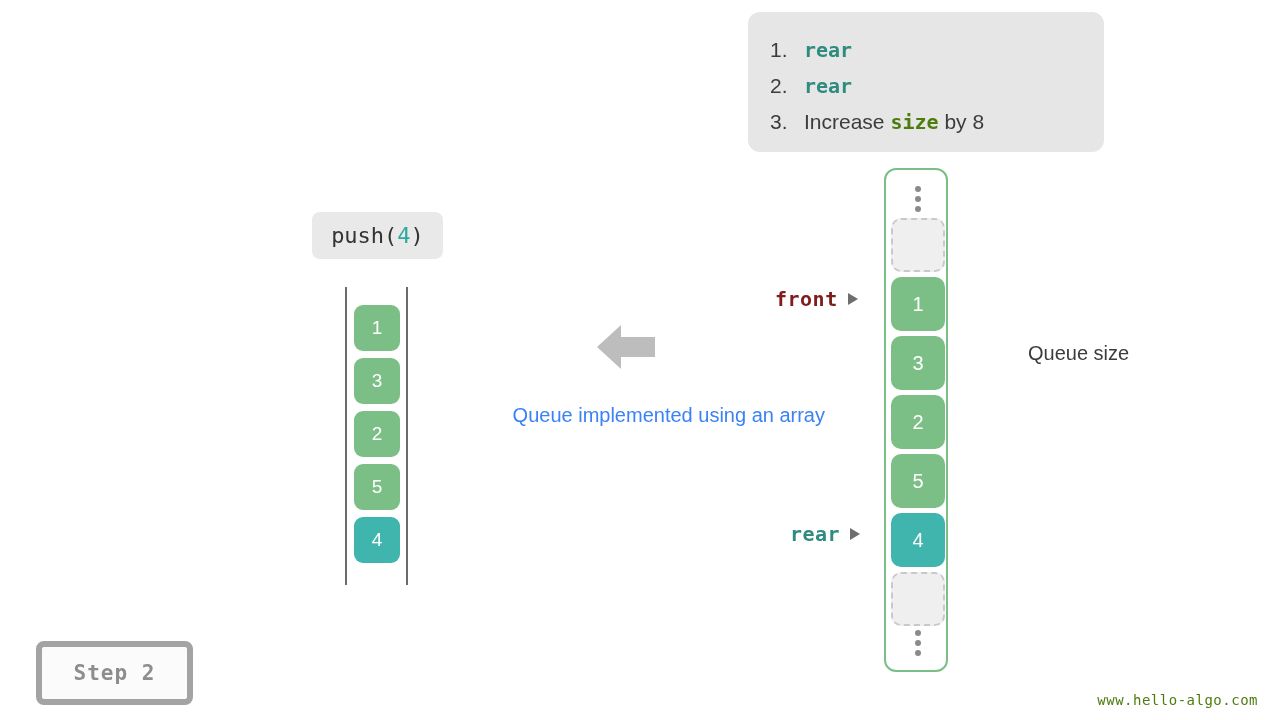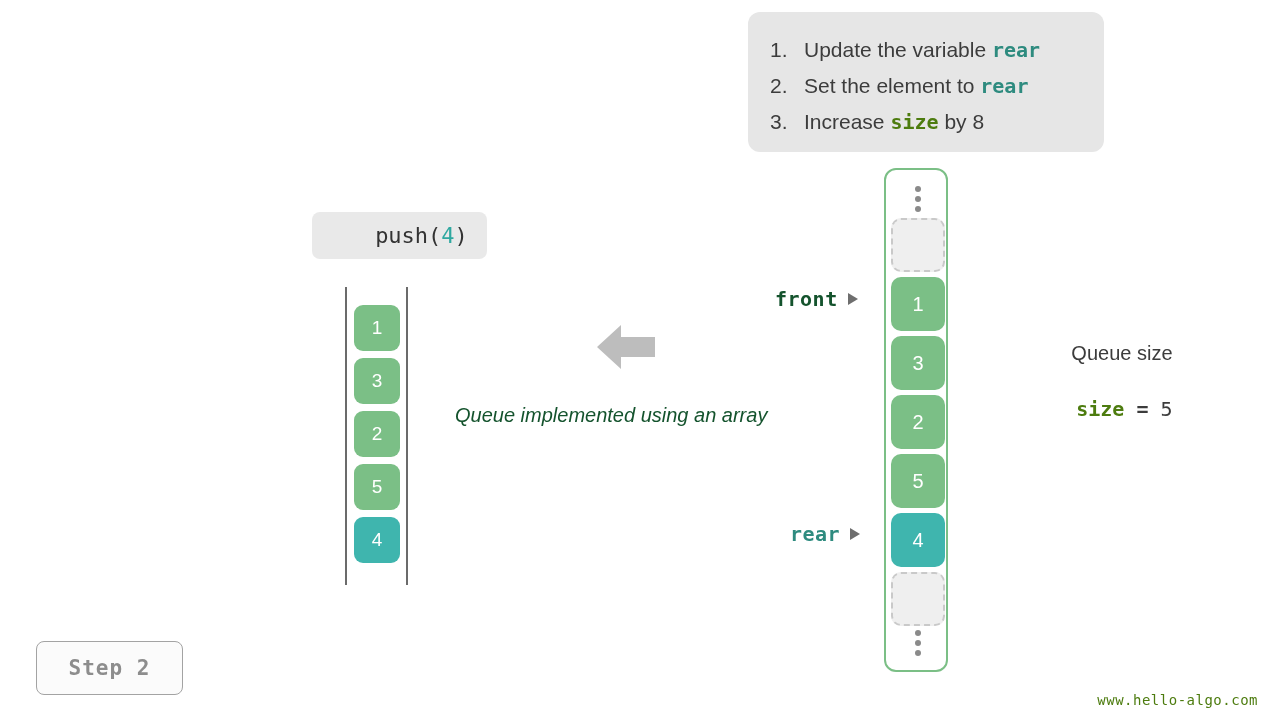--- a/index.html
+++ b/index.html
@@ -61,21 +61,20 @@
     height: 47px;
     background: #e9e9e9;
     border-radius: 8px;
     display: flex;
     align-items: center;
     justify-content: center;
     font-family: "DejaVu Sans Mono", "Liberation Mono", monospace;
     font-size: 22px;
     color: #333333;
     letter-spacing: 0px;
-    padding-left: 44px;
   }
 
   
   .left-queue {
     position: absolute;
     left: 345px;
     top: 287px;
     width: 63px;
     height: 298px;
   }
@@ -115,45 +114,44 @@
     left: 597px;
     top: 323px;
     width: 58px;
     height: 48px;
   }
   .caption {
     position: absolute;
     left: 455px;
     top: 404px;
     width: 370px;
-    text-align: left;
-    font-size: 20px;
-    color: #14532d;
-    font-style: italic;
+    text-align: right;
+    font-size: 20px;
+    color: #3b82f6;
   }
 
   
   .ptr {
     position: absolute;
     display: flex;
     align-items: center;
     font-family: "DejaVu Sans Mono", "Liberation Mono", monospace;
     font-weight: bold;
     font-size: 20px;
   }
   .ptr .ptr-label { letter-spacing: 0.5px; }
   .ptr .ptr-mark {
     margin-left: 10px;
     width: 0;
     height: 0;
     border-top: 6px solid transparent;
     border-bottom: 6px solid transparent;
     border-left: 10px solid #6e6e6e;
   }
-  .ptr-front { left: 775px; top: 287px; color: #14532d; justify-content: center; }
+  .ptr-front { left: 775px; top: 287px; color: #7f1d1d; justify-content: center; }
   .ptr-rear  { left: 790px; top: 522px; color: #2e8b7f; }
 
   
   .arr-container {
     position: absolute;
     left: 884px;
     top: 168px;
     width: 64px;
     height: 504px;
     border: 2px solid #7bbf86;
@@ -205,39 +203,38 @@
   .size-block {
     position: absolute;
     left: 1028px;
     top: 342px;
     color: #3c3c3c;
   }
   .size-title {
     font-size: 20px;
     color: #3c3c3c;
     margin-bottom: 8px;
-    text-align: right;
   }
   .size-value {
     font-family: "DejaVu Sans Mono", "Liberation Mono", monospace;
     font-size: 20px;
     font-weight: bold;
     color: #3c3c3c;
     white-space: pre;
   }
   .size-value .num { font-weight: normal; }
 
   
   .step-badge {
     position: absolute;
     left: 36px;
     top: 641px;
     width: 145px;
     height: 52px;
-    border: 1px solid #a3a3a3;
+    border: 6px solid #a3a3a3;
     border-radius: 8px;
     background: #fbfbfb;
     display: flex;
     align-items: center;
     justify-content: center;
     font-family: "DejaVu Sans Mono", "Liberation Mono", monospace;
     font-weight: bold;
     font-size: 21px;
     color: #8d8d8d;
     letter-spacing: 1px;
@@ -253,27 +250,25 @@
     color: #4d7c0f;
     letter-spacing: 0.5px;
   }
 </style>
 </head>
 <body>
 
 <div class="instr-card">
   <div class="instr-row">
     <span class="instr-num">1.</span>
-    <span class="instr-text">Update the variable </span>
     <span class="mono-bold c-rear">rear</span>
     <span class="instr-text"></span>
   </div>
   <div class="instr-row">
     <span class="instr-num">2.</span>
-    <span class="instr-text">Set the element to </span>
     <span class="mono-bold c-rear">rear</span>
     <span class="instr-text"></span>
   </div>
   <div class="instr-row">
     <span class="instr-num">3.</span>
     <span class="instr-text">Increase </span>
     <span class="mono-bold c-size">size</span>
     <span class="instr-text"> by 8</span>
   </div>
 </div>
@@ -329,20 +324,17 @@
   </div>
   <div class="dots dots-bottom">
     <span class="dot"></span>
     <span class="dot"></span>
     <span class="dot"></span>
   </div>
 </div>
 
 <div class="size-block">
   <div class="size-title">Queue size</div>
-  <div class="size-value">
-    <span class="c-size">size</span><span> = </span><span class="num">5</span>
-  </div>
 </div>
 
 <div class="step-badge">Step 2</div>
 
 <div class="watermark">www.hello-algo.com</div>
 
 </body></html>

